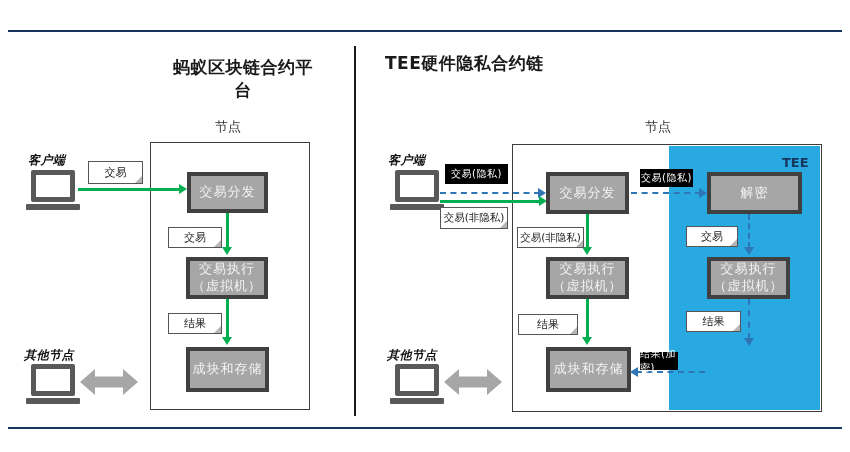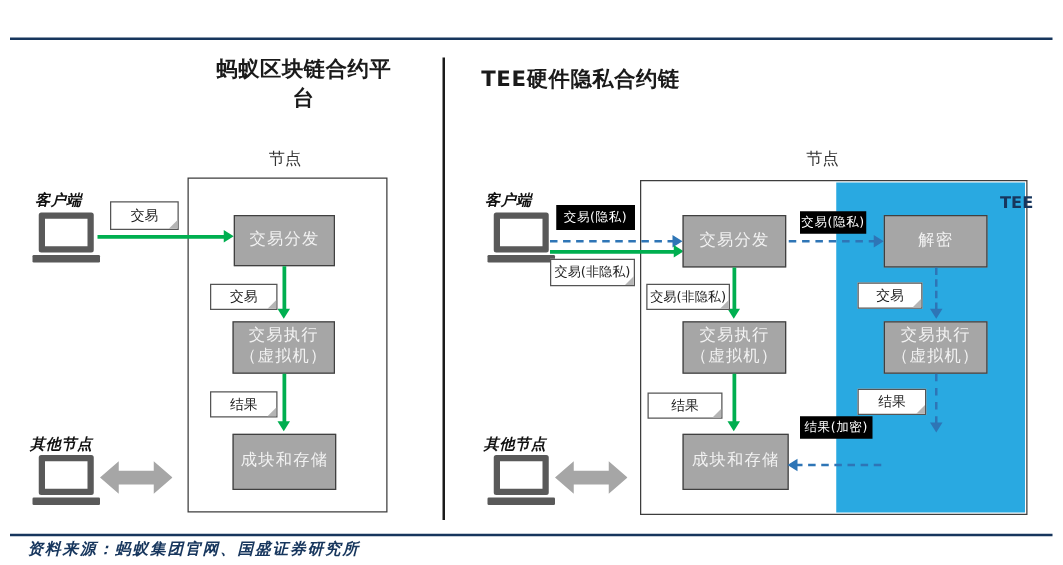--- a/index.html
+++ b/index.html
@@ -13,29 +13,29 @@
   .bottom-rule{top:427px;}
   .source-line{position:absolute;left:22px;top:431px;color:#17365D;font-weight:bold;font-style:italic;
              font-size:12.5px;letter-spacing:1.5px;font-family:"DejaVu Serif","Liberation Serif",serif;}
 
   .panel-title{position:absolute;font-weight:bold;font-size:17px;color:#1a1a1a;letter-spacing:.5px;}
   .divider{position:absolute;left:354px;top:46px;width:2px;height:370px;background:#1a1a1a;}
 
   .node-label{position:absolute;font-size:13px;color:#333;width:60px;text-align:center;}
   .node-box{position:absolute;background:#fff;border:1.5px solid #3d3d3d;box-sizing:border-box;}
   .tee-area{position:absolute;background:#29A9E1;}
-  .tee-label{position:absolute;color:#17365D;font-weight:bold;font-size:13px;margin-left:18px;}
+  .tee-label{position:absolute;color:#17365D;font-weight:bold;font-size:13px;}
 
   .small-label{position:absolute;font-size:12px;color:#111;font-weight:bold;letter-spacing:.5px;font-style:italic;}
 
   .laptop{position:absolute;display:flex;flex-direction:column;align-items:center;}
   .laptop .screen{width:34px;height:22px;border:5px solid #595959;border-radius:2px;background:#fff;}
   .laptop .base{width:54px;height:6px;background:#595959;margin-top:2px;border-radius:1px;}
 
-  .gbox{position:absolute;background:#A6A6A6;border:1px solid #404040;box-sizing:border-box;
+  .gbox{position:absolute;background:#A6A6A6;border:4px solid #404040;box-sizing:border-box;
         display:flex;flex-direction:column;align-items:center;justify-content:center;
         color:#f2f2f2;font-size:13px;letter-spacing:1px;line-height:1.3;}
   .tag{position:absolute;background:#fff;border:1px solid #555;box-sizing:border-box;
        display:flex;align-items:center;justify-content:center;font-size:11px;color:#222;}
   .tag::after{content:"";position:absolute;right:0;bottom:0;width:0;height:0;
        border-style:solid;border-width:0 0 7px 7px;border-color:transparent transparent #b5b5b5 transparent;}
   .btag{position:absolute;background:#000;color:#fff;display:flex;align-items:center;justify-content:center;
         font-size:10px;letter-spacing:.5px;}
 
   .arrow{position:absolute;}
@@ -56,21 +56,21 @@
 
   .dblarrow{position:absolute;}
 </style>
 </head>
 <body>
 
 <div class="canvas">
 
   <div class="rule top-rule"></div>
 
-  <div class="panel-title" style="left:168px;top:44px;width:150px;text-align:center;">蚂蚁区块链合约平台</div>
+  <div class="panel-title" style="left:168px;top:56px;width:150px;text-align:center;">蚂蚁区块链合约平台</div>
 
   <div class="node-label" style="left:198px;top:118px;">节点</div>
   <div class="node-box" style="left:150px;top:142px;width:160px;height:268px;"></div>
 
   <div class="small-label" style="left:28px;top:152px;">客户端</div>
   <div class="laptop" style="left:26px;top:170px;">
     <div class="screen"></div>
     <div class="base"></div>
   </div>
 
@@ -137,21 +137,21 @@
 
   <div class="gbox" style="left:546px;top:172px;width:83px;height:42px;">
     <span>交易分发</span>
     </div>
 
   <div class="arrow ab-h right" style="left:631px;top:192px;width:70px;"></div>
   <div class="btag" style="left:640px;top:169px;width:53px;height:18px;">
     <span>交易(隐私)</span>
     </div>
 
-  <div class="gbox" style="left:707px;top:172px;width:83px;height:42px;">
+  <div class="gbox" style="left:707px;top:172px;width:95px;height:42px;">
     <span>解密</span>
     </div>
 
   <div class="arrow ag-v" style="left:586px;top:214px;height:34px;"></div>
   <div class="tag" style="left:517px;top:227px;width:67px;height:21px;font-size:10.5px;">
     <span>交易(非隐私)</span>
     </div>
 
   <div class="arrow ab-v" style="left:748px;top:214px;height:34px;"></div>
   <div class="tag" style="left:686px;top:226px;width:52px;height:21px;">
@@ -175,29 +175,28 @@
   <div class="arrow ab-v" style="left:748px;top:299px;height:40px;"></div>
   <div class="tag" style="left:686px;top:311px;width:55px;height:21px;">
     <span>结果</span>
     </div>
 
   <div class="gbox" style="left:546px;top:347px;width:85px;height:45px;">
     <span>成块和存储</span>
     </div>
 
   <div class="arrow ab-h left" style="left:636px;top:371px;width:69px;"></div>
-  <div class="btag" style="left:640px;top:333px;width:58px;height:18px;">
+  <div class="btag" style="left:640px;top:352px;width:38px;height:18px;">
     <span>结果(加密)</span>
     </div>
 
   <div class="small-label" style="left:387px;top:347px;">其他节点</div>
   <div class="laptop" style="left:390px;top:364px;">
     <div class="screen"></div>
     <div class="base"></div>
   </div>
   <svg class="dblarrow" style="left:444px;top:366px;" width="58" height="32" viewBox="0 0 58 32">
     <polygon points="0,16 15,3 15,10.5 43,10.5 43,3 58,16 43,29 43,21.5 15,21.5 15,29" fill="#A6A6A6"></polygon>
   </svg>
 
   <div class="rule bottom-rule"></div>
-  <div class="source-line">资料来源：蚂蚁集团官网、国盛证券研究所</div>
 
 </div>
 
 </body></html>

